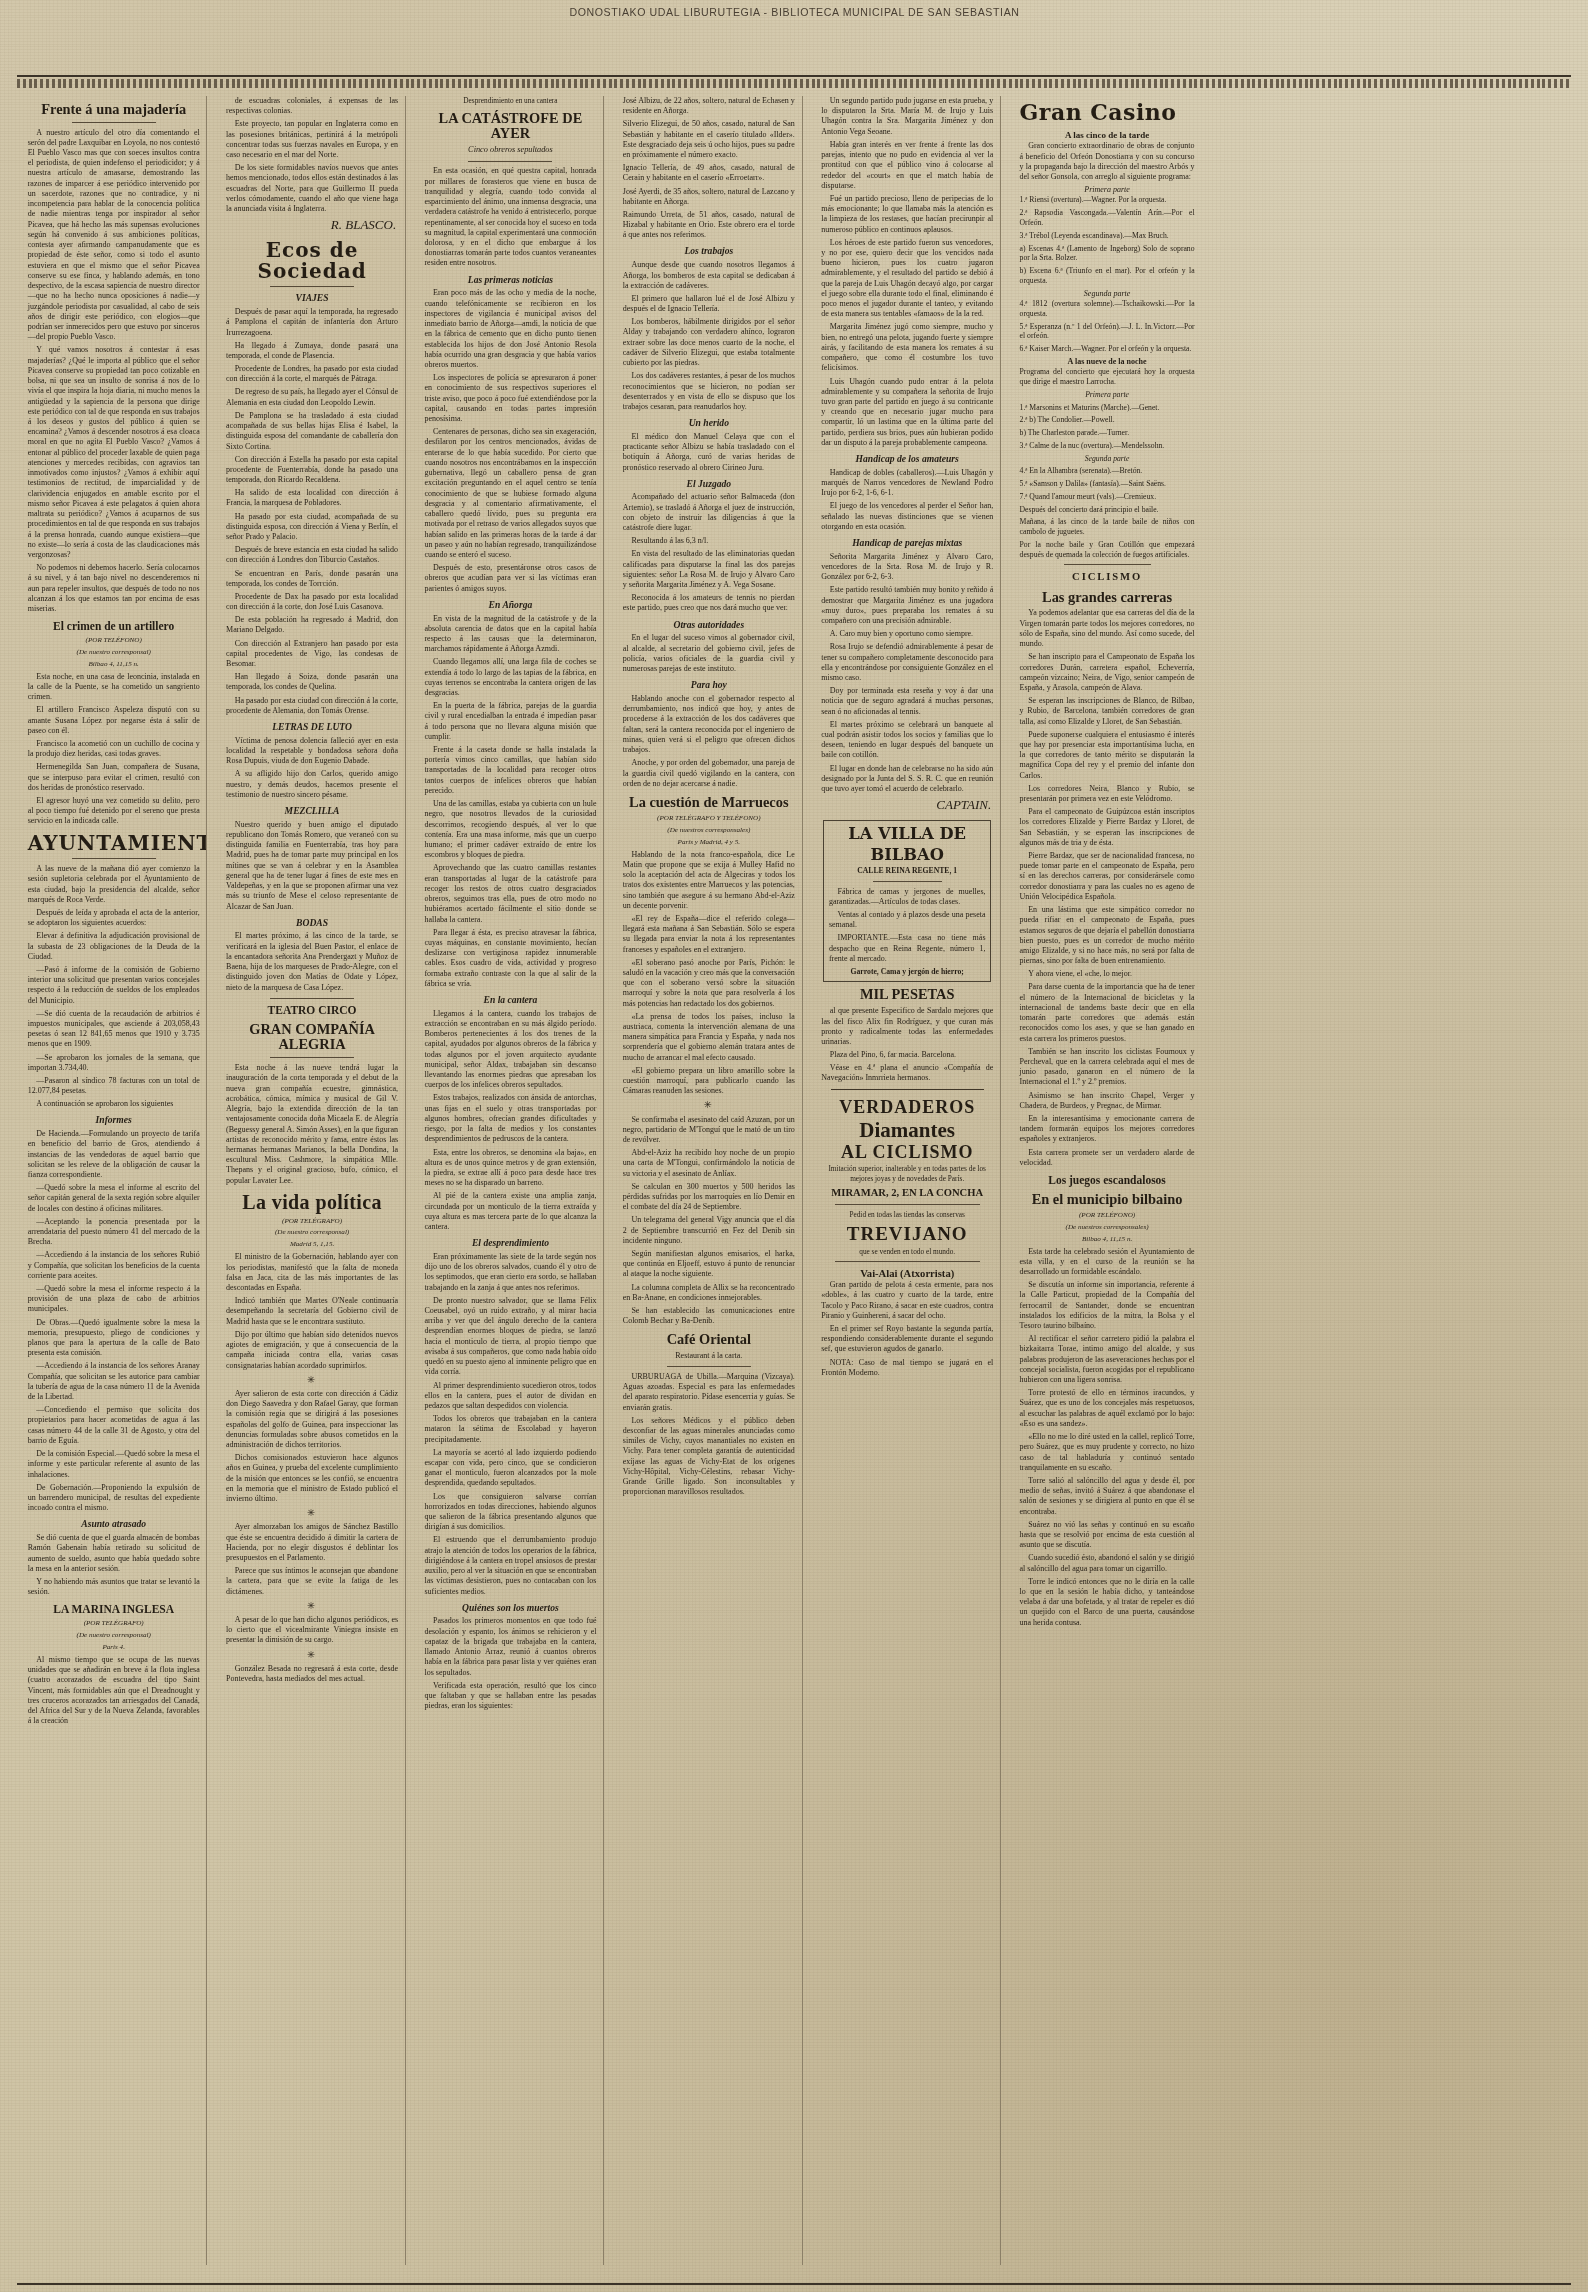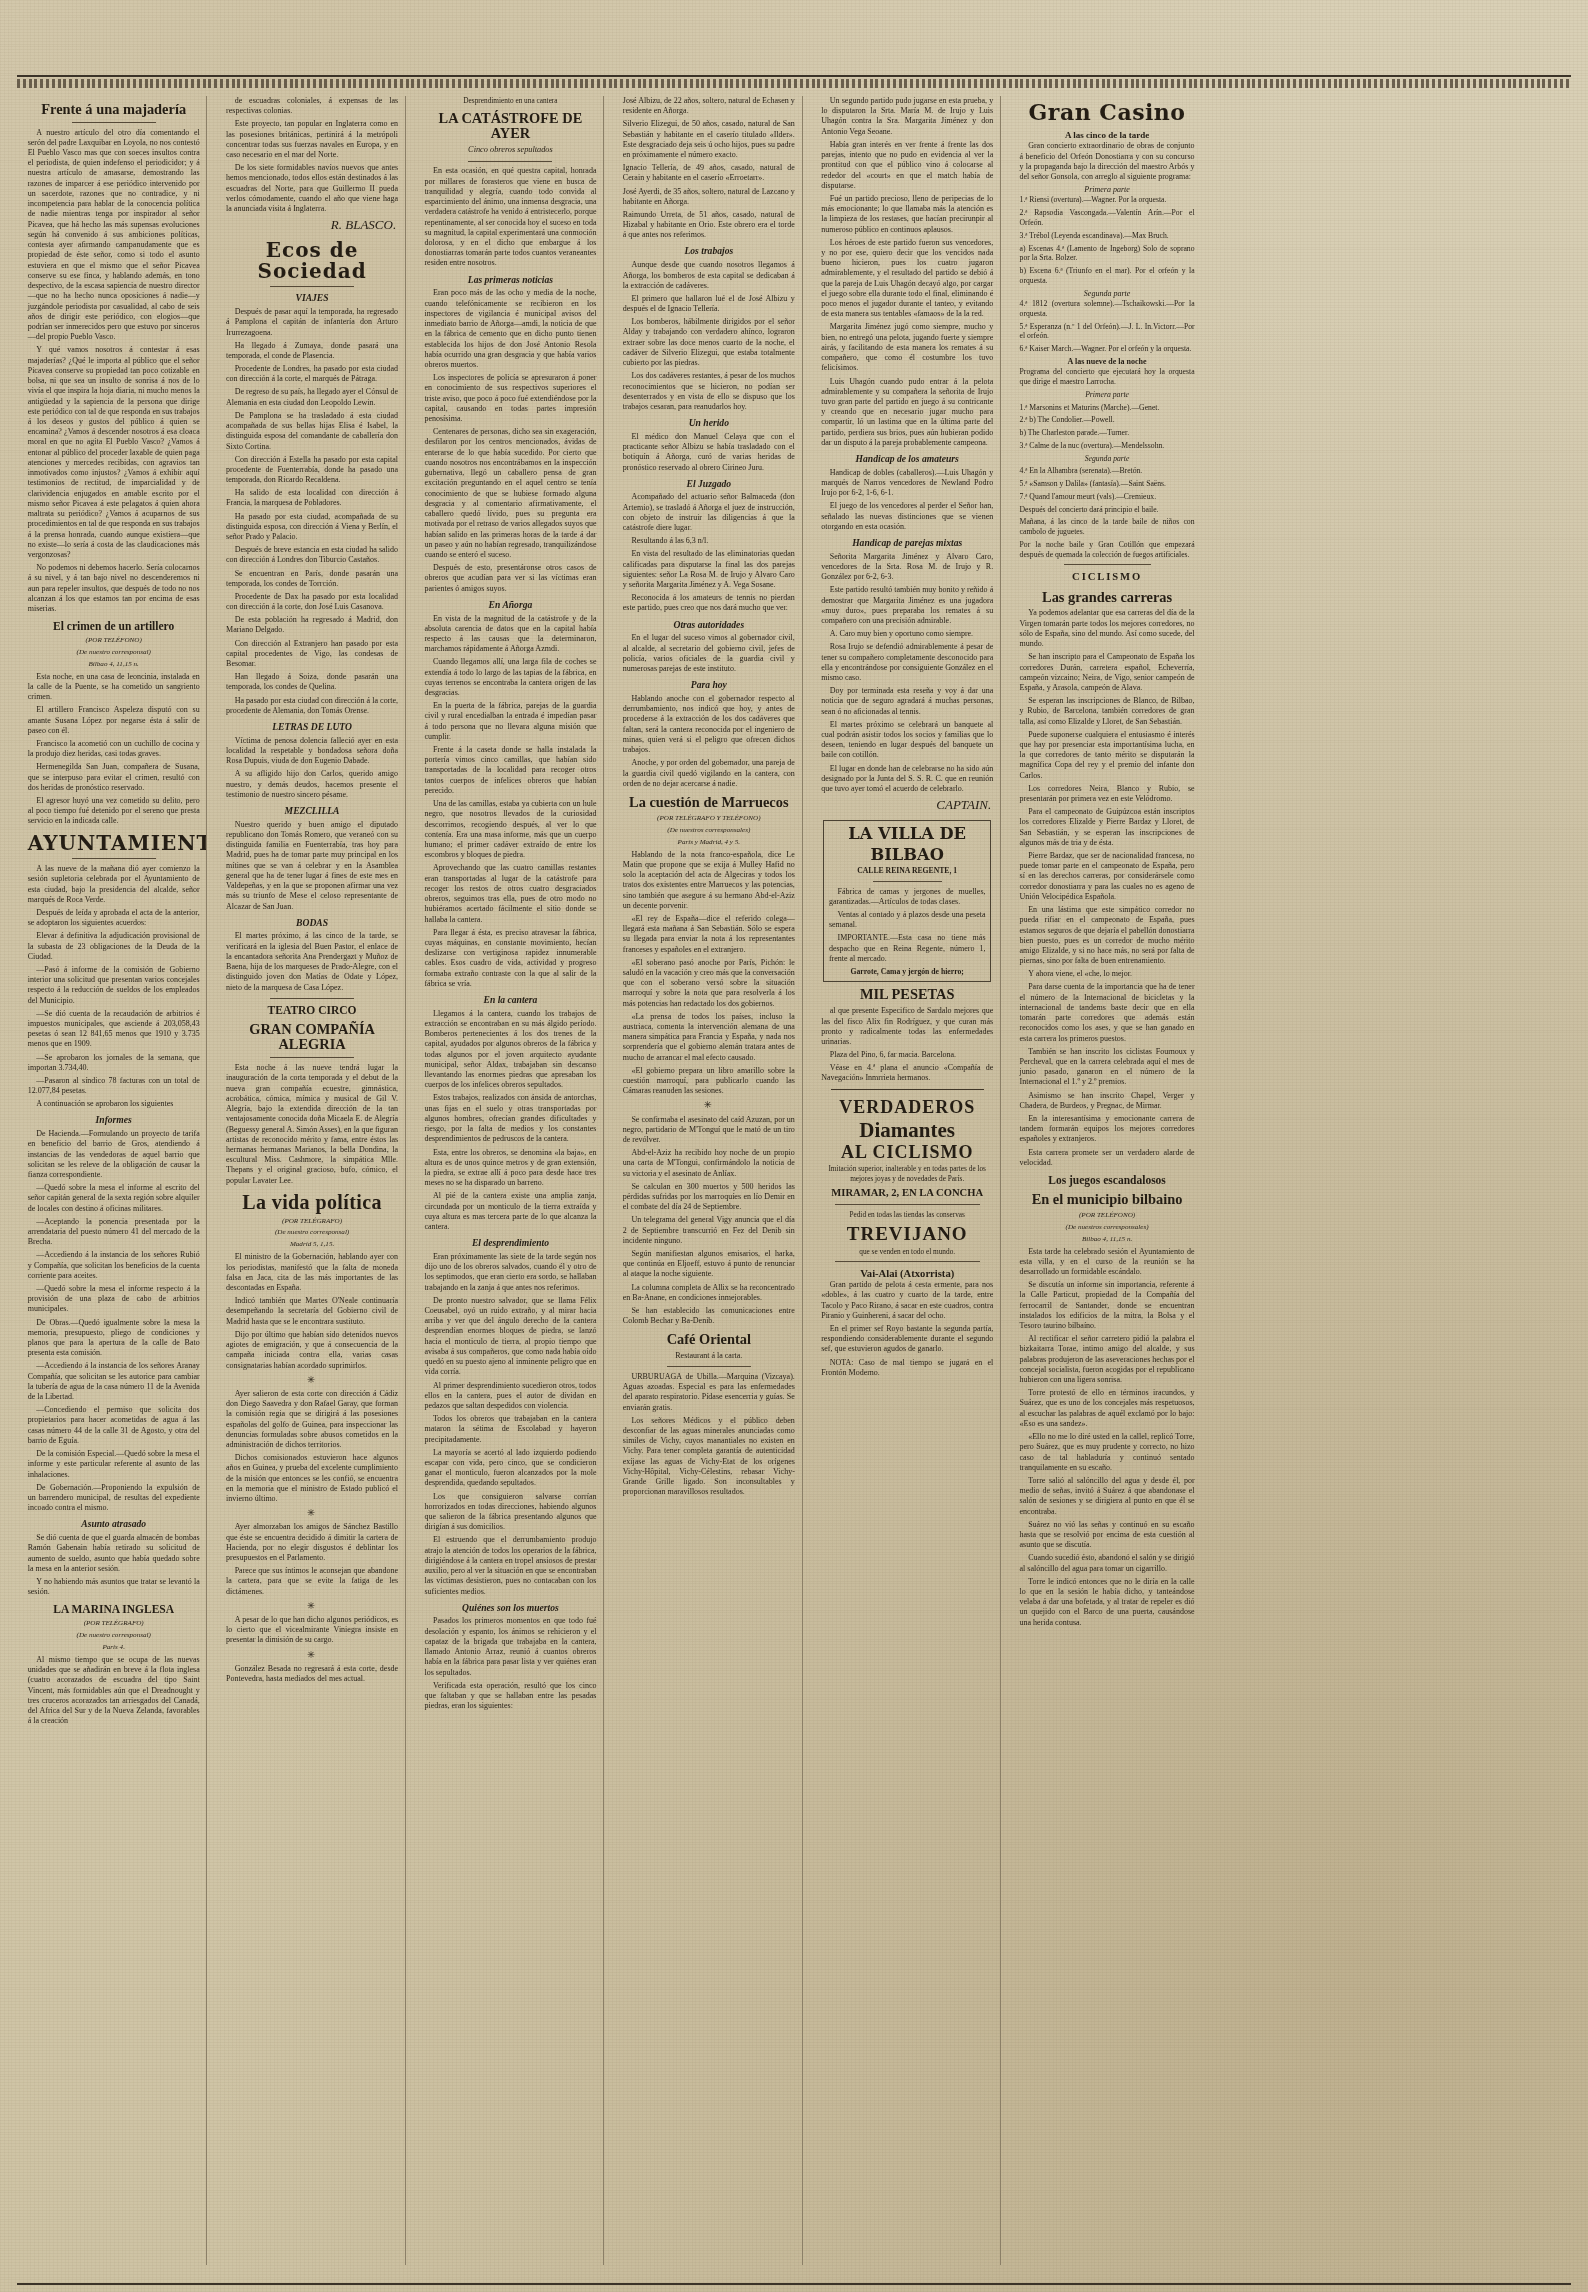--- a/index.html
+++ b/index.html
@@ -73,32 +73,33 @@
   .it{font-style:italic;}
   .bold{font-weight:bold;}
   .small{font-size:7.3px;}
   .adbox{
     border:1px solid #4a4132;padding:3.8px 4.8px;margin:5.8px 1.9px;
   }
   .bigad{
     text-align:center;font-weight:bold;
   }
   .bigad .l1{font-size:18px;letter-spacing:1px;}
-  .casino{font-family:"DejaVu Serif",serif;font-size:22px;text-align:center;font-weight:bold;letter-spacing:0.5px;margin:1.9px 0 3.8px;}
+  .casino{font-family:"DejaVu Serif",serif;font-size:22px;font-weight:bold;letter-spacing:0.5px;margin:1.9px 0 3.8px;}
   .prog{font-size:7.7px;}
   .ctr-small{text-align:center;font-size:7.7px;}
   .stretch{letter-spacing:1.9px;}
   .diamond{font-size:21px;font-weight:bold;text-align:center;line-height:1.05;}
   .vil{font-family:"DejaVu Serif",serif;font-size:16.3px;font-weight:bold;text-align:center;}
 </style>
 </head>
 <body>
 
 <div class="page">
   <div class="grain"></div>
+  <div class="libtag">DONOSTIAKO UDAL LIBURUTEGIA - BIBLIOTECA MUNICIPAL DE SAN SEBASTIAN</div>
   <div class="ruleband"></div>
   <div class="sheet"></div>
 
   <div class="cols">
 
     <div class="col">
       <div class="hd h2">Frente á una majadería</div>
       <hr class="rule short">
       <p>A nuestro artículo del otro día comentando el serón del padre Laxquibar en Loyola, no nos contestó El Pueblo Vasco mas que con soeces insultos contra el periodista, de quien indefenso el periodicidor; y á nuestra artículo de amasarse, demostrando las razones de imparcer á ese periódico intervenido por un sacerdote, razones que no contradice, y ni incompetencia para hablar de la conocencia política de nadie mientras tenga por inspirador al señor Picavea, que há hecho las más supensas evoluciones según há convenido á sus ambiciones políticas, contesta ayer afirmando campanudamente que es propiedad de éste señor, como si todo el asunto estuviera en que el mismo que el señor Picavea conserve su ese finca, y hablando además, en tono despectivo, de la escasa sapiencia de nuestro director—que no ha hecho nunca oposiciones á nadie—y juzgándole periodista por casualidad, al cabo de seis años de dirigir este periódico, con elogios—que podrían ser inmerecidos pero que estuvo por sinceros—del propio Pueblo Vasco.</p>
       <p>Y qué vamos nosotros á contestar á esas majaderías? ¿Qué le importa al público que el señor Picavea conserve su propiedad tan poco cotizable en bolsa, ni que sea un insulto de sonrisa á nos de lo vivía el que inspira la hoja diaria, ni mucho menos la antigüedad y la sapiencia de la persona que dirige este periódico con tal de que responda en sus trabajos á los deseos y gustos del público á quien se encamina? ¿Vamos á descender nosotros á esa cloaca moral en que no agita El Pueblo Vasco? ¿Vamos á entonar al público del proceder laxable de quien paga atenciones y mercedes recibidas, con agravios tan inmotivados como injustos? ¿Vamos á exhibir aquí testimonios de rectitud, de imparcialidad y de clarividencia enjugados en amable escrito por el mismo señor Picavea á este pelagatos á quien ahora maltrata su periódico? ¿Vamos á acuparnos de sus procedimientos en tal de que responda en sus trabajos á la prensa honrada, cuando aunque existiera—que no existe—lo sería á costa de las claudicaciones más vergonzosas?</p>

